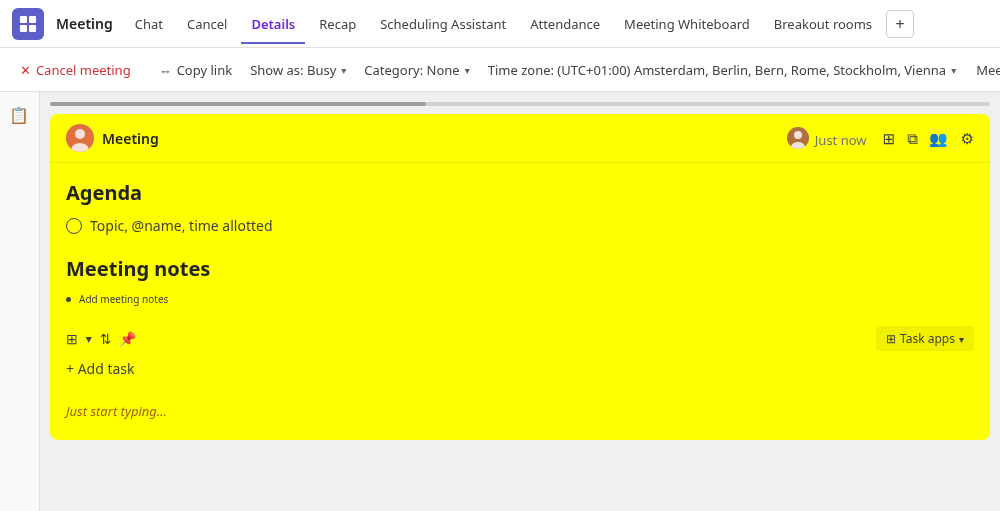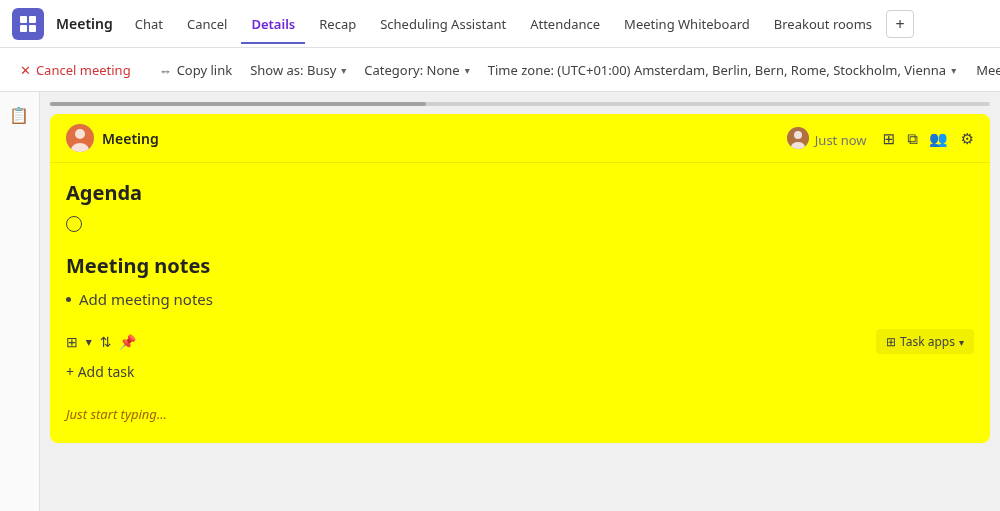--- a/index.html
+++ b/index.html
@@ -194,21 +194,21 @@
       border-radius: 50%;
       border: 1.5px solid #424242;
       flex-shrink: 0;
     }
     .meeting-notes-section { margin-bottom: 20px; }
     .bullet-item {
       display: flex;
       align-items: center;
       gap: 8px;
       color: #424242;
-      font-size: 15px;
+      font-size: 10px;
     }
     .bullet-dot {
       width: 5px; height: 5px;
       border-radius: 50%;
       background: #424242;
       flex-shrink: 0;
     }
     .followup-section { }
     .task-toolbar {
       display: flex;
@@ -371,20 +371,21 @@
           <span class="card-action-icon" style="font-size:15px;">⚙</span>
         </div>
       </div>
 
       <div class="card-body">
 
         <div>
           <div class="section-title">Agenda</div>
           <div class="agenda-item">
             <div class="circle-check"></div>
+            <span>Topic, @name, time allotted</span>
           </div>
         </div>
 
         <div class="meeting-notes-section">
           <div class="section-title">Meeting notes</div>
           <div class="bullet-item">
             <div class="bullet-dot"></div>
             <span>Add meeting notes</span>
           </div>
         </div>

